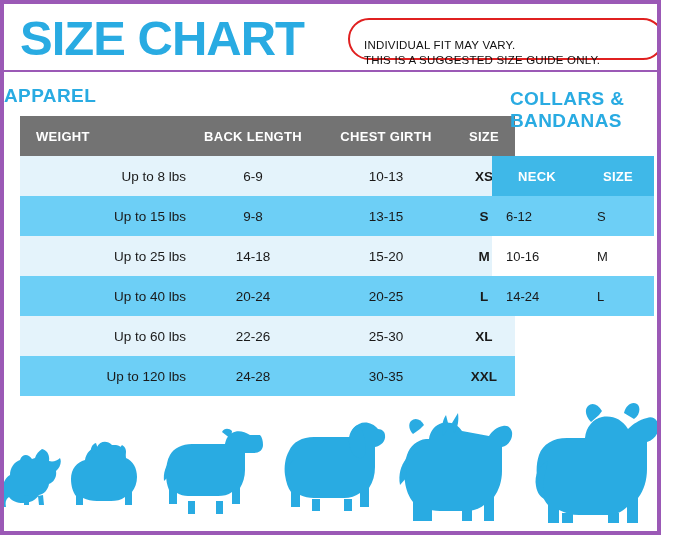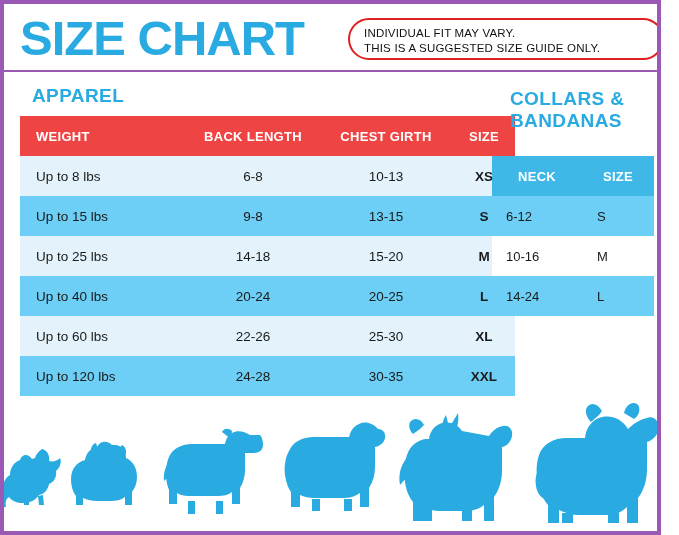--- a/index.html
+++ b/index.html
@@ -44,20 +44,21 @@
     border-radius: 21px;
     box-sizing: border-box;
   }
   .note-line {
     position: absolute;
     left: 14px;
     font-size: 11.5px;
     color: #111111;
     letter-spacing: 0.2px;
     white-space: nowrap;
+    margin-top: 12px;
   }
   .note-line.l1 { top: 7px; }
   .note-line.l2 { top: 22px; }
 
   .hr {
     position: absolute;
     left: 0;
     top: 66px;
     width: 100%;
     height: 2px;
@@ -65,21 +66,21 @@
   }
 
   
   .section-label {
     position: absolute;
     font-size: 19px;
     font-weight: bold;
     color: #29abe2;
     letter-spacing: 0.4px;
   }
-  #apparel-label { left: 28px; top: 81px; }
+  #apparel-label { left: 0; top: 81px; }
   #collars-label {
     left: 506px;
     top: 84px;
     width: 160px;
     line-height: 22px;
   }
 
   
   .apparel-table {
     position: absolute;
@@ -89,29 +90,29 @@
     border-collapse: collapse;
     table-layout: fixed;
   }
   .apparel-table th,
   .apparel-table td {
     height: 38px;
     font-size: 13.5px;
     color: #1a1a1a;
   }
   .apparel-table thead th {
-    background: #ef4444;
+    background: #737373;
     color: #ffffff;
     font-weight: bold;
     font-size: 13px;
     letter-spacing: 0.3px;
   }
   .apparel-table tbody tr:nth-child(odd) td { background: #e4f3fb; }
   .apparel-table tbody tr:nth-child(even) td { background: #6dcff6; }
-  .col-weight { width: 150px; text-align: left; padding-left: 16px; }
+  .col-weight { width: 150px; text-align: right; padding-left: 6px; }
   .col-back   { width: 130px; text-align: center; }
   .col-chest  { width: 132px; text-align: center; }
   .col-size   { width: 60px;  text-align: center; font-weight: bold; }
   .apparel-table thead .col-weight { padding-left: 16px; text-align: left; }
 
   
   .collars-table {
     position: absolute;
     left: 488px;
     top: 152px;
@@ -168,21 +169,21 @@
       <tr>
         <th class="col-weight">WEIGHT</th>
         <th class="col-back">BACK LENGTH</th>
         <th class="col-chest">CHEST GIRTH</th>
         <th class="col-size">SIZE</th>
       </tr>
     </thead>
     <tbody>
       <tr>
         <td class="col-weight">Up to 8 lbs</td>
-        <td class="col-back">6-8</td>
+        <td class="col-back">6-9</td>
         <td class="col-chest">10-13</td>
         <td class="col-size">XS</td>
       </tr>
       <tr>
         <td class="col-weight">Up to 15 lbs</td>
         <td class="col-back">9-8</td>
         <td class="col-chest">13-15</td>
         <td class="col-size">S</td>
       </tr>
       <tr>

